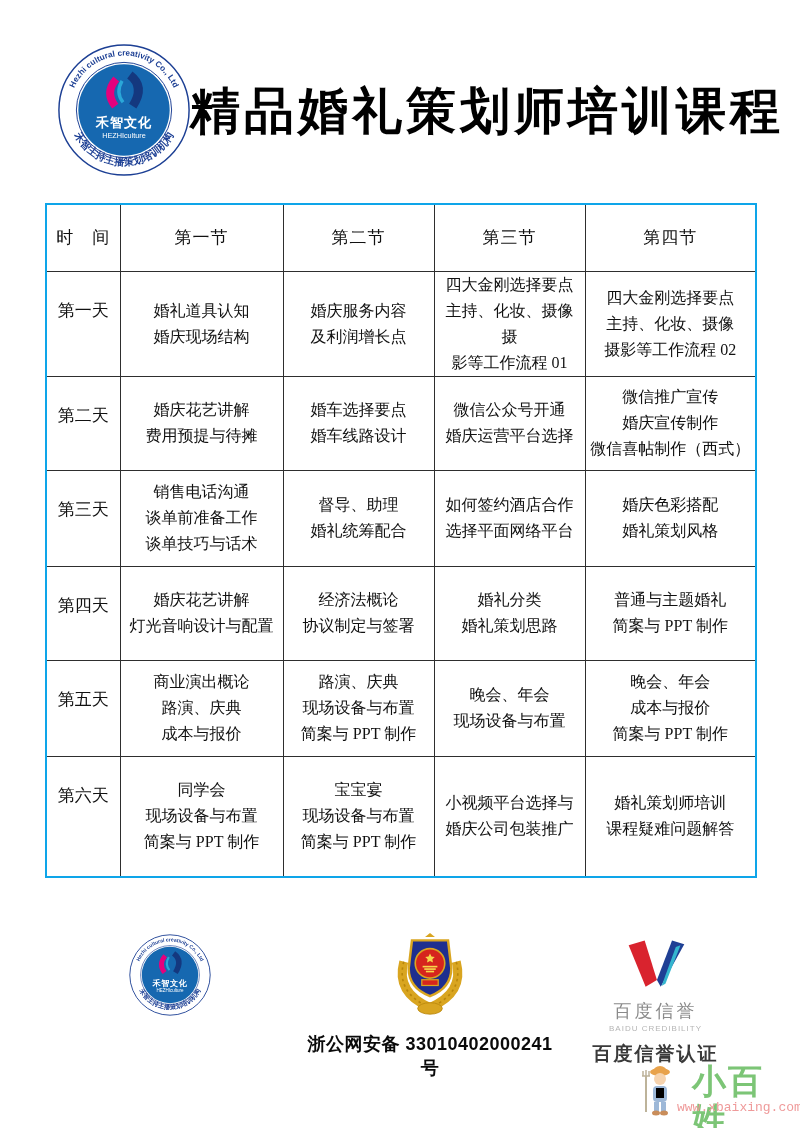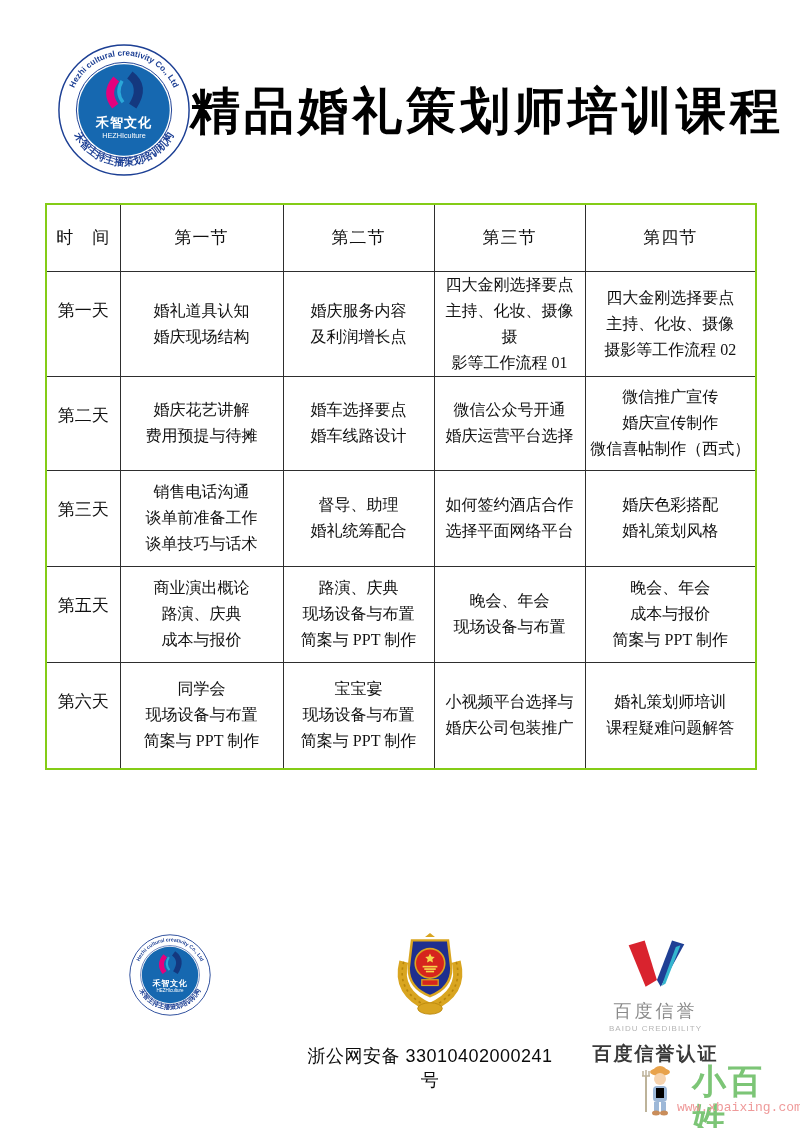--- a/index.html
+++ b/index.html
@@ -19,38 +19,38 @@
   
   .course-table{
     position:absolute;left:45px;top:203px;width:710px;
     border-collapse:collapse;table-layout:fixed;
     font-size:16px;color:#111;
   }
   .course-table td,.course-table th{
     border:1px solid #2e2e2e;text-align:center;vertical-align:middle;
     padding:0 4px;white-space:pre-line;line-height:26px;font-weight:normal;
   }
-  .course-table{border:2px solid #84cc16;}
+  .course-table{border:2px solid #0ea5e9;}
   .course-table th{font-size:17px;letter-spacing:1px;}
   td.day-cell{vertical-align:top;padding-top:26px;font-size:17px;}
   tr.hrow{height:67px;}
   tr.r0{height:98px;} tr.r1{height:94px;} tr.r2{height:96px;}
-  tr.r3{height:94px;} tr.r4{height:96px;} tr.r5{height:107px;}
+  tr.r3{height:94px;} tr.r4{height:96px;} tr.r5{height:121px;}
   
   .footer-left{position:absolute;left:45px;top:933px;width:250px;text-align:center;}
   .logo-small{width:84px;height:84px;}
   .footer-left .icp{
     margin-top:9px;font-family:"Liberation Sans","DejaVu Sans",sans-serif;
     font-size:15px;color:#222;
   }
   .footer-mid{position:absolute;left:300px;top:928px;width:260px;text-align:center;}
   .badge-svg{width:82px;height:92px;}
   .footer-mid .beian{
-    margin-top:20px;font-family:"Liberation Sans","DejaVu Sans",sans-serif;
-    font-size:18px;font-weight:normal;color:#0a0a0a;letter-spacing:0.5px;
+    margin-top:8px;font-family:"Liberation Sans","DejaVu Sans",sans-serif;
+    font-size:18px;font-weight:bold;color:#0a0a0a;letter-spacing:0.5px;
   }
   .footer-right{position:absolute;left:573px;top:935px;width:165px;text-align:center;
     font-family:"Liberation Sans","DejaVu Sans",sans-serif;}
   .baidu-svg{width:66px;height:58px;}
   .baidu-cn{font-size:18px;color:#8a8a8a;letter-spacing:3px;margin-top:2px;}
   .baidu-en{font-size:8px;color:#b5b5b5;letter-spacing:1px;margin-top:1px;}
   .baidu-cert{font-size:19px;color:#3a3a3a;font-weight:bold;letter-spacing:2px;margin-top:8px;}
   
   .watermark{position:absolute;right:6px;top:1062px;width:155px;height:62px;}
   .wm-row{display:flex;align-items:flex-start;gap:17px;}
@@ -146,20 +146,31 @@
       <td>销售电话沟通
 谈单前准备工作
 谈单技巧与话术</td>
       <td>督导、助理
 婚礼统筹配合</td>
       <td>如何签约酒店合作
 选择平面网络平台</td>
       <td>婚庆色彩搭配
 婚礼策划风格</td>
     </tr>
+    <tr class="r3">
+      <td class="day-cell">第四天</td>
+      <td>婚庆花艺讲解
+灯光音响设计与配置</td>
+      <td>经济法概论
+协议制定与签署</td>
+      <td>婚礼分类
+婚礼策划思路</td>
+      <td>普通与主题婚礼
+简案与 PPT 制作</td>
+    </tr>
     <tr class="r4">
       <td class="day-cell">第五天</td>
       <td>商业演出概论
 路演、庆典
 成本与报价</td>
       <td>路演、庆典
 现场设备与布置
 简案与 PPT 制作</td>
       <td>晚会、年会
 现场设备与布置</td>

